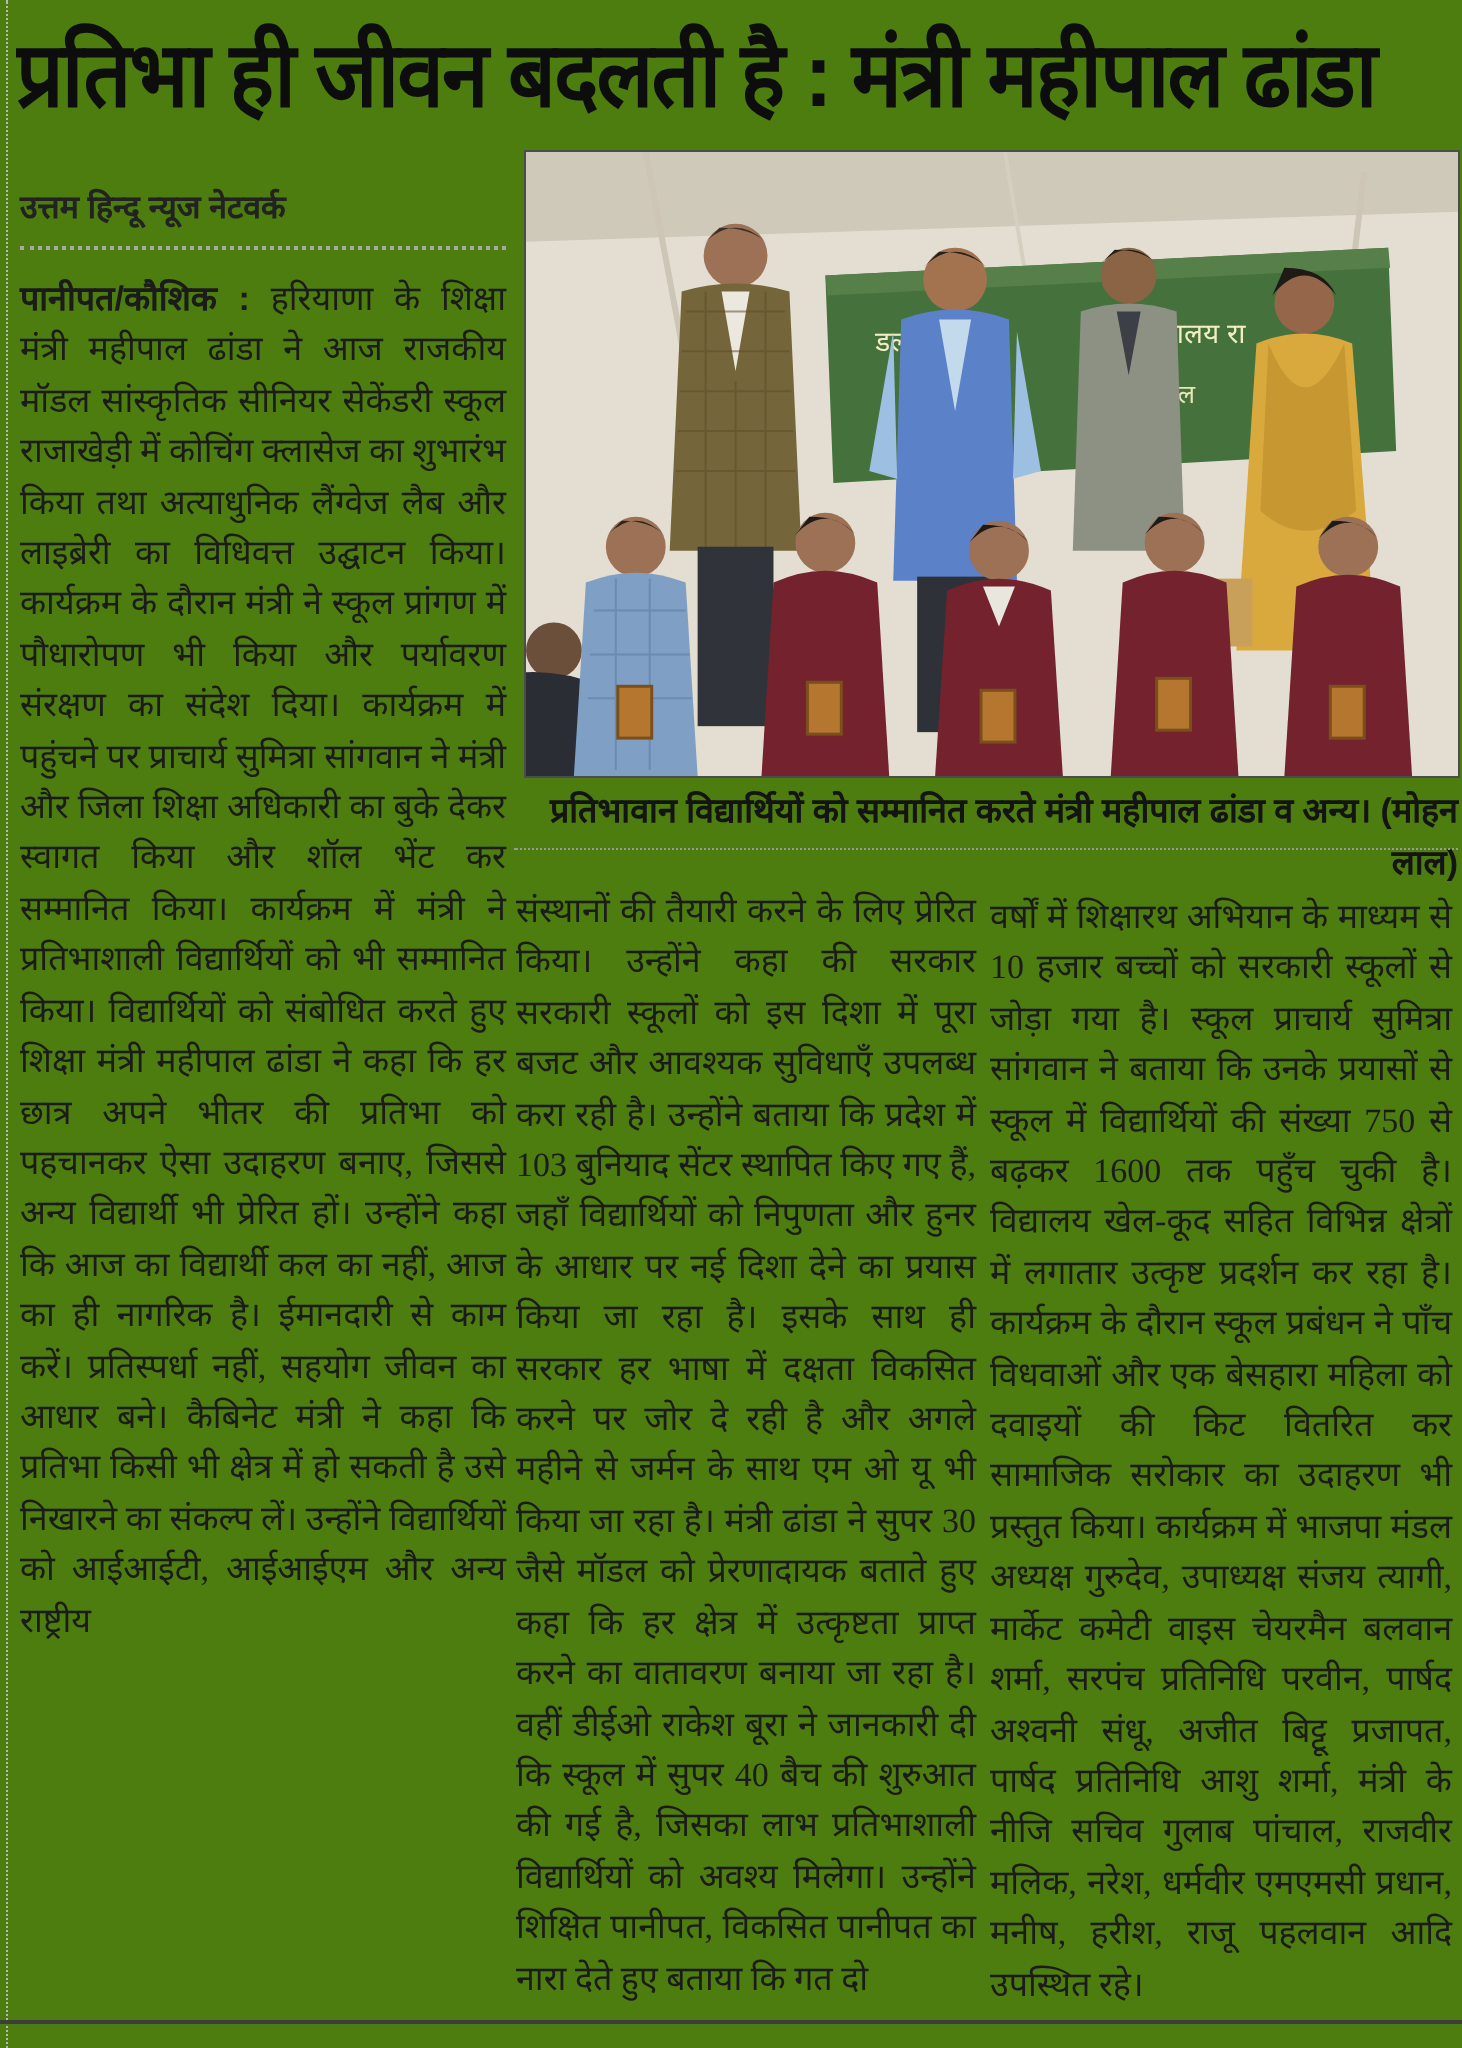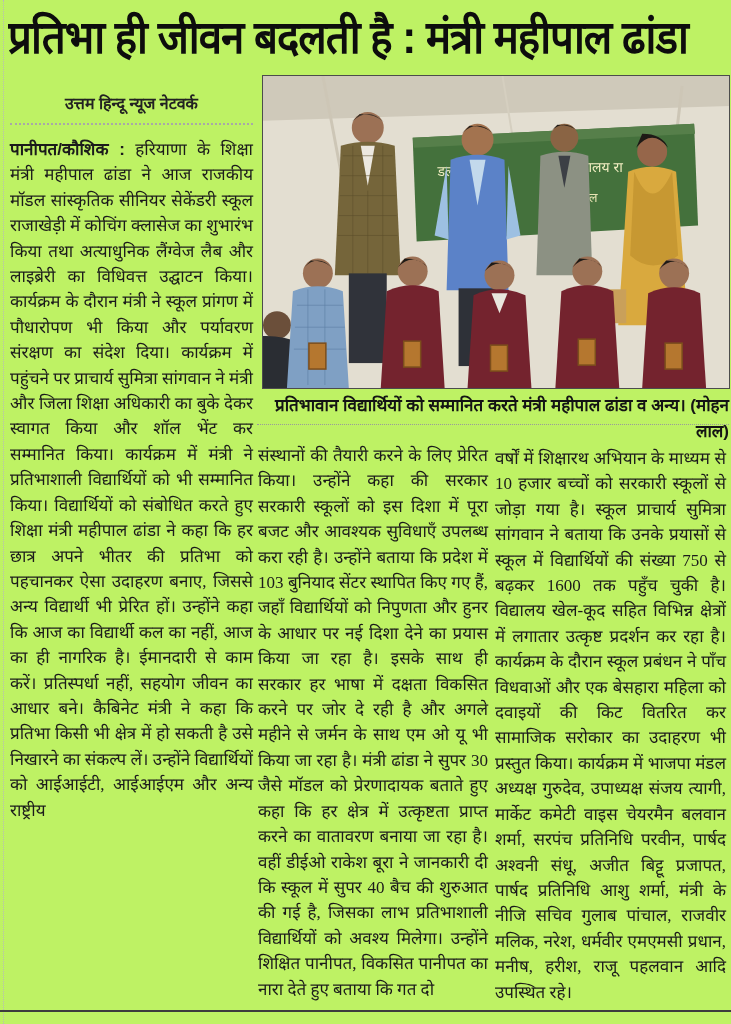--- a/index.html
+++ b/index.html
@@ -1,19 +1,19 @@
 <!DOCTYPE html>
 <html><head>
 <meta charset="utf-8">
 <style>
   * { margin:0; padding:0; box-sizing:border-box; }
   html,body { background:#ffffff; }
   .page {
     position:relative; width:731px; height:1024px;
-    background:#bef264; overflow:hidden;
+    background:#4d7c0f; overflow:hidden;
     font-family:"Liberation Serif", serif;
     color:#1c1c1c;
   }
   .left-edge-rule {
     position:absolute; left:3px; top:0; height:100%; width:0;
     border-left:1px dotted #b9b9b9;
   }
   .headline {
     position:absolute; left:8px; top:0px; width:720px; height:72px;
     font-family:"Liberation Sans", sans-serif;
@@ -25,21 +25,21 @@
   .subhead-row { display:flex; align-items:flex-start; gap:9px; }
   .bullet {
     flex:0 0 auto; width:18px; height:18px; margin-top:9px;
     background:#f39321;
   }
   .subhead {
     font-family:"Liberation Sans", sans-serif;
     font-weight:700; font-size:25px; line-height:40px; color:#111;
   }
   .byline {
-    margin-top:10px; text-align:center;
+    margin-top:10px; text-align:left;
     font-family:"Liberation Sans", sans-serif;
     font-weight:700; font-size:16px; color:#222;
   }
   .dotted-rule { border-top:2px dotted #a8a8a8; margin-top:9px; }
   .bodytext {
     margin-top:12px; font-size:17px; line-height:25.4px;
     text-align:justify; color:#1b1b1b;
   }
   .dateline { font-family:Liberation Sans, sans-serif; font-weight:700; }
   .photo-frame {

